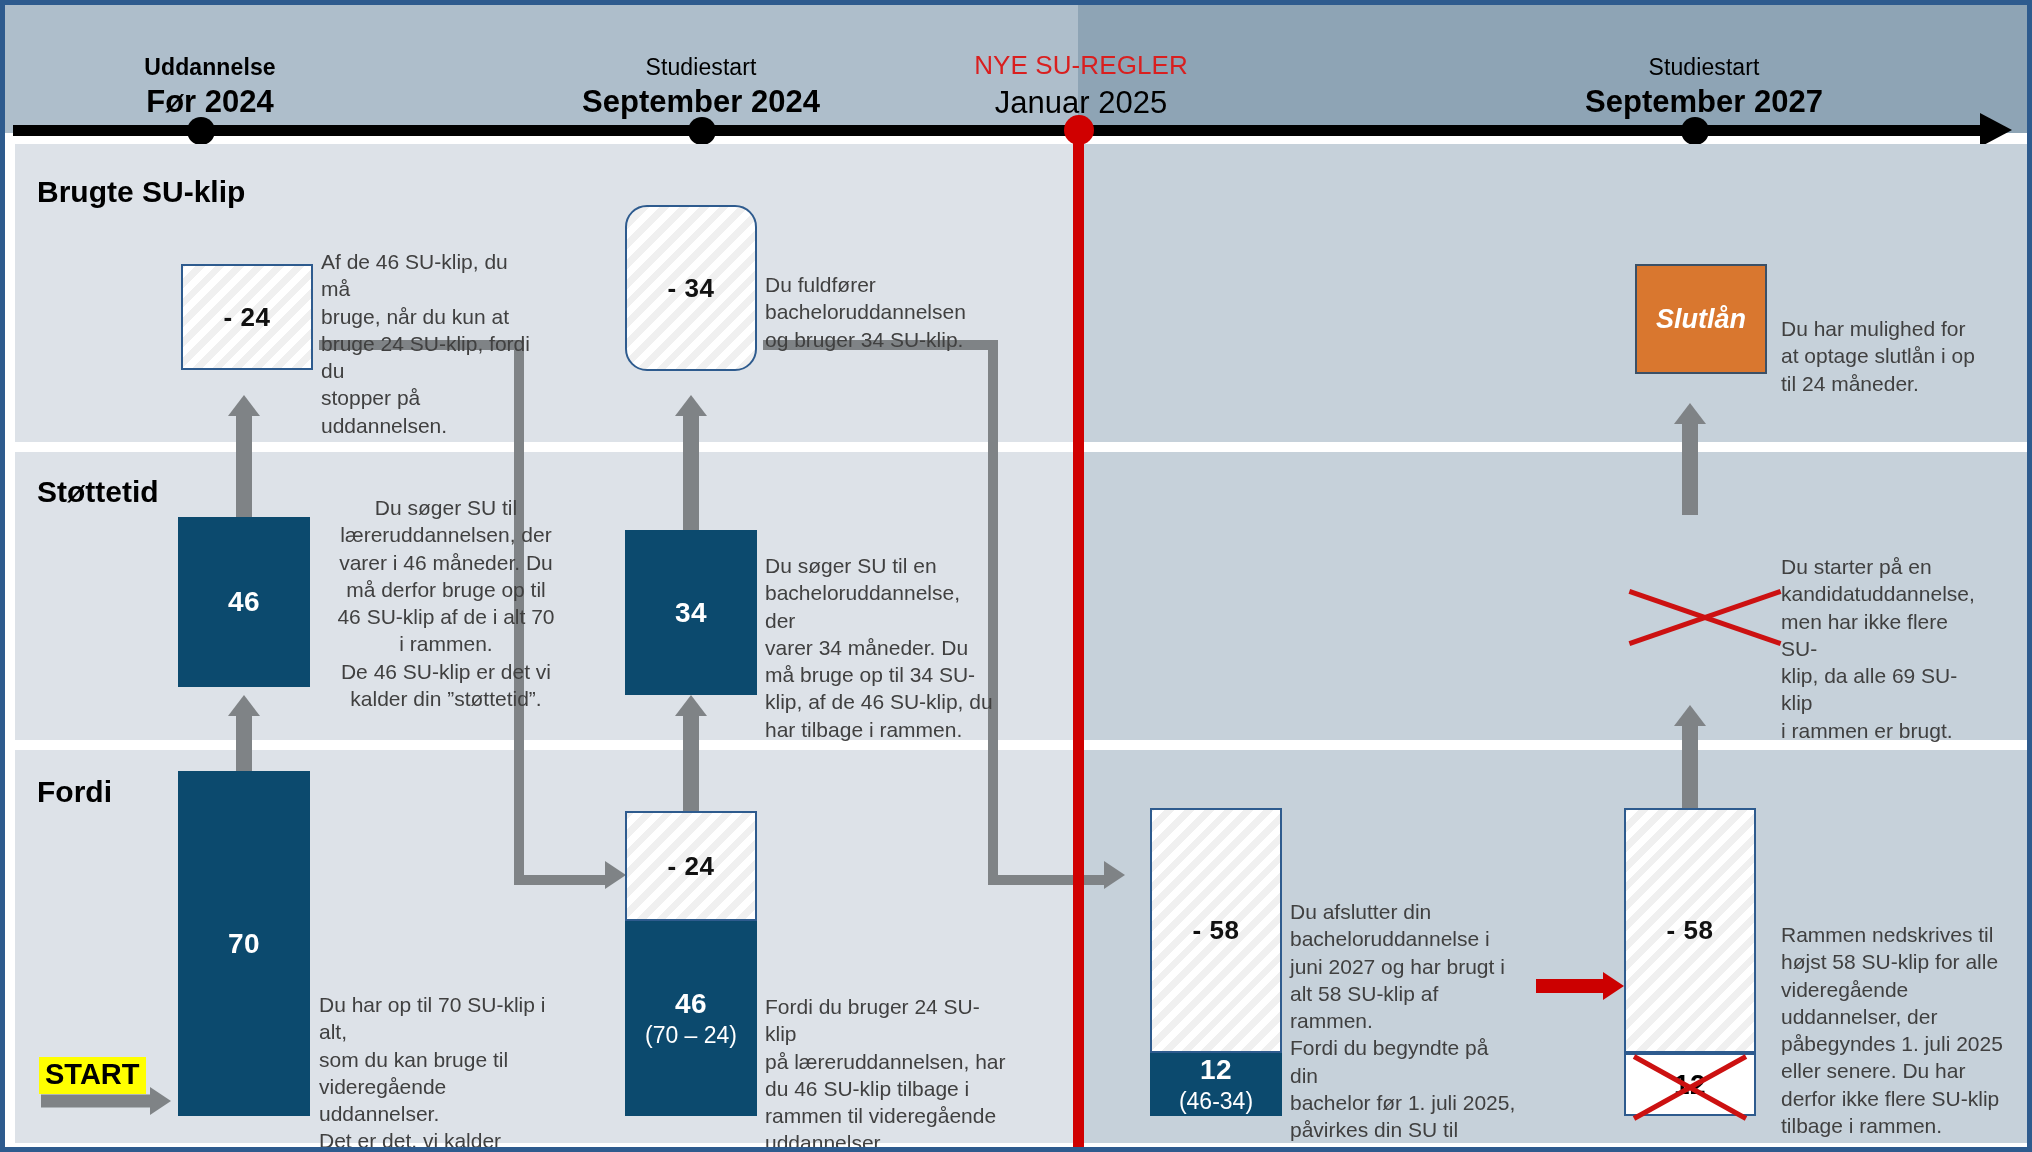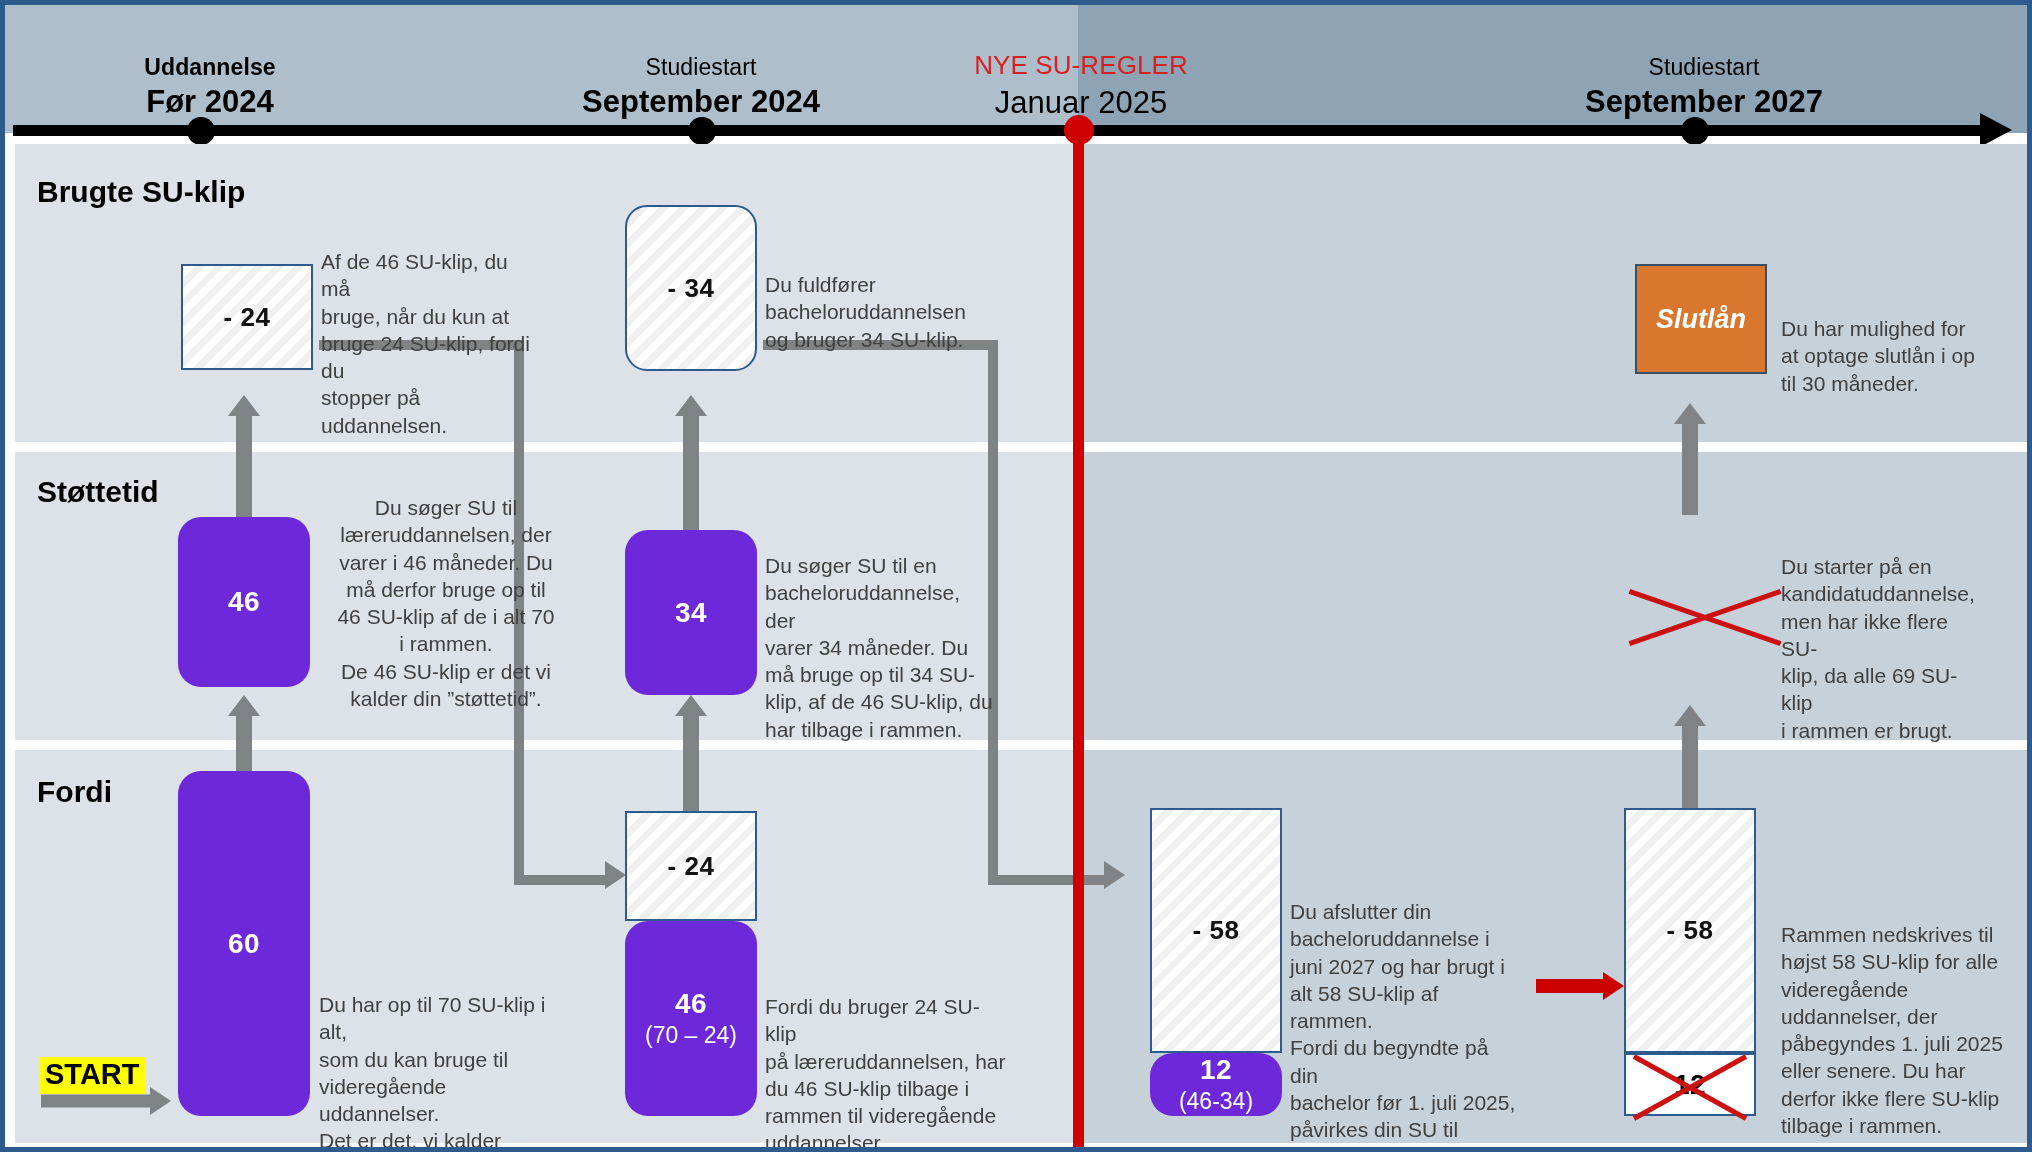--- a/index.html
+++ b/index.html
@@ -77,21 +77,21 @@
     z-index: 5;
   }
 
   
   .box {
     position: absolute; z-index: 10;
     display: flex; flex-direction: column;
     align-items: center; justify-content: center;
   }
   .box-solid {
-    background: #6d28d9; color: #ffffff; border-radius: 23px;
+    background: #0c4a6e; color: #ffffff;
   }
   .box-hatch {
     background: #ffffff;
     background-image: repeating-linear-gradient(
        -45deg, #ffffff 0 7px, #f0f0f0 7px 14px);
     border: 2px solid #2e5b8e;
     color: #111111;
   }
   .box-orange {
     background: #d9772f; border: 2px solid #3b5066; color: #ffffff;
@@ -245,21 +245,21 @@
   </div>
   <div class="caption" style="left:760px; top:266px; width:215px;">Du fuldfører
 bacheloruddannelsen
 og bruger 34 SU-klip.</div>
 
   <div class="box box-orange" style="left:1630px; top:259px; width:132px; height:110px;font-style:italic;">
     <div class="box-label">Slutlån</div>
   </div>
   <div class="caption" style="left:1776px; top:310px; width:200px;">Du har mulighed for
 at optage slutlån i op
-til 30 måneder.</div>
+til 24 måneder.</div>
 
   <div class="box box-solid" style="left:173px; top:512px; width:132px; height:170px;">
     <div class="box-val big">46</div>
   </div>
   <div class="caption" style="left:330px; top:489px; width:222px;text-align:center;">Du søger SU til
 læreruddannelsen, der
 varer i 46 måneder. Du
 må derfor bruge op til
 46 SU-klip af de i alt 70
 i rammen.
@@ -280,21 +280,21 @@
     <span class="a"></span>
       <span class="b"></span>
   </div>
   <div class="caption" style="left:1776px; top:548px; width:200px;">Du starter på en
 kandidatuddannelse,
 men har ikke flere SU-
 klip, da alle 69 SU-klip
 i rammen er brugt.</div>
 
   <div class="box box-solid" style="left:173px; top:766px; width:132px; height:345px;">
-    <div class="box-val big">60</div>
+    <div class="box-val big">70</div>
   </div>
   <div class="caption" style="left:314px; top:986px; width:250px;">Du har op til 70 SU-klip i alt,
 som du kan bruge til
 videregående uddannelser.
 Det er det, vi kalder
 ”rammen”.</div>
 
   <div class="box box-hatch" style="left:620px; top:806px; width:132px; height:110px;">
     <div class="box-val">- 24</div>
   </div>

